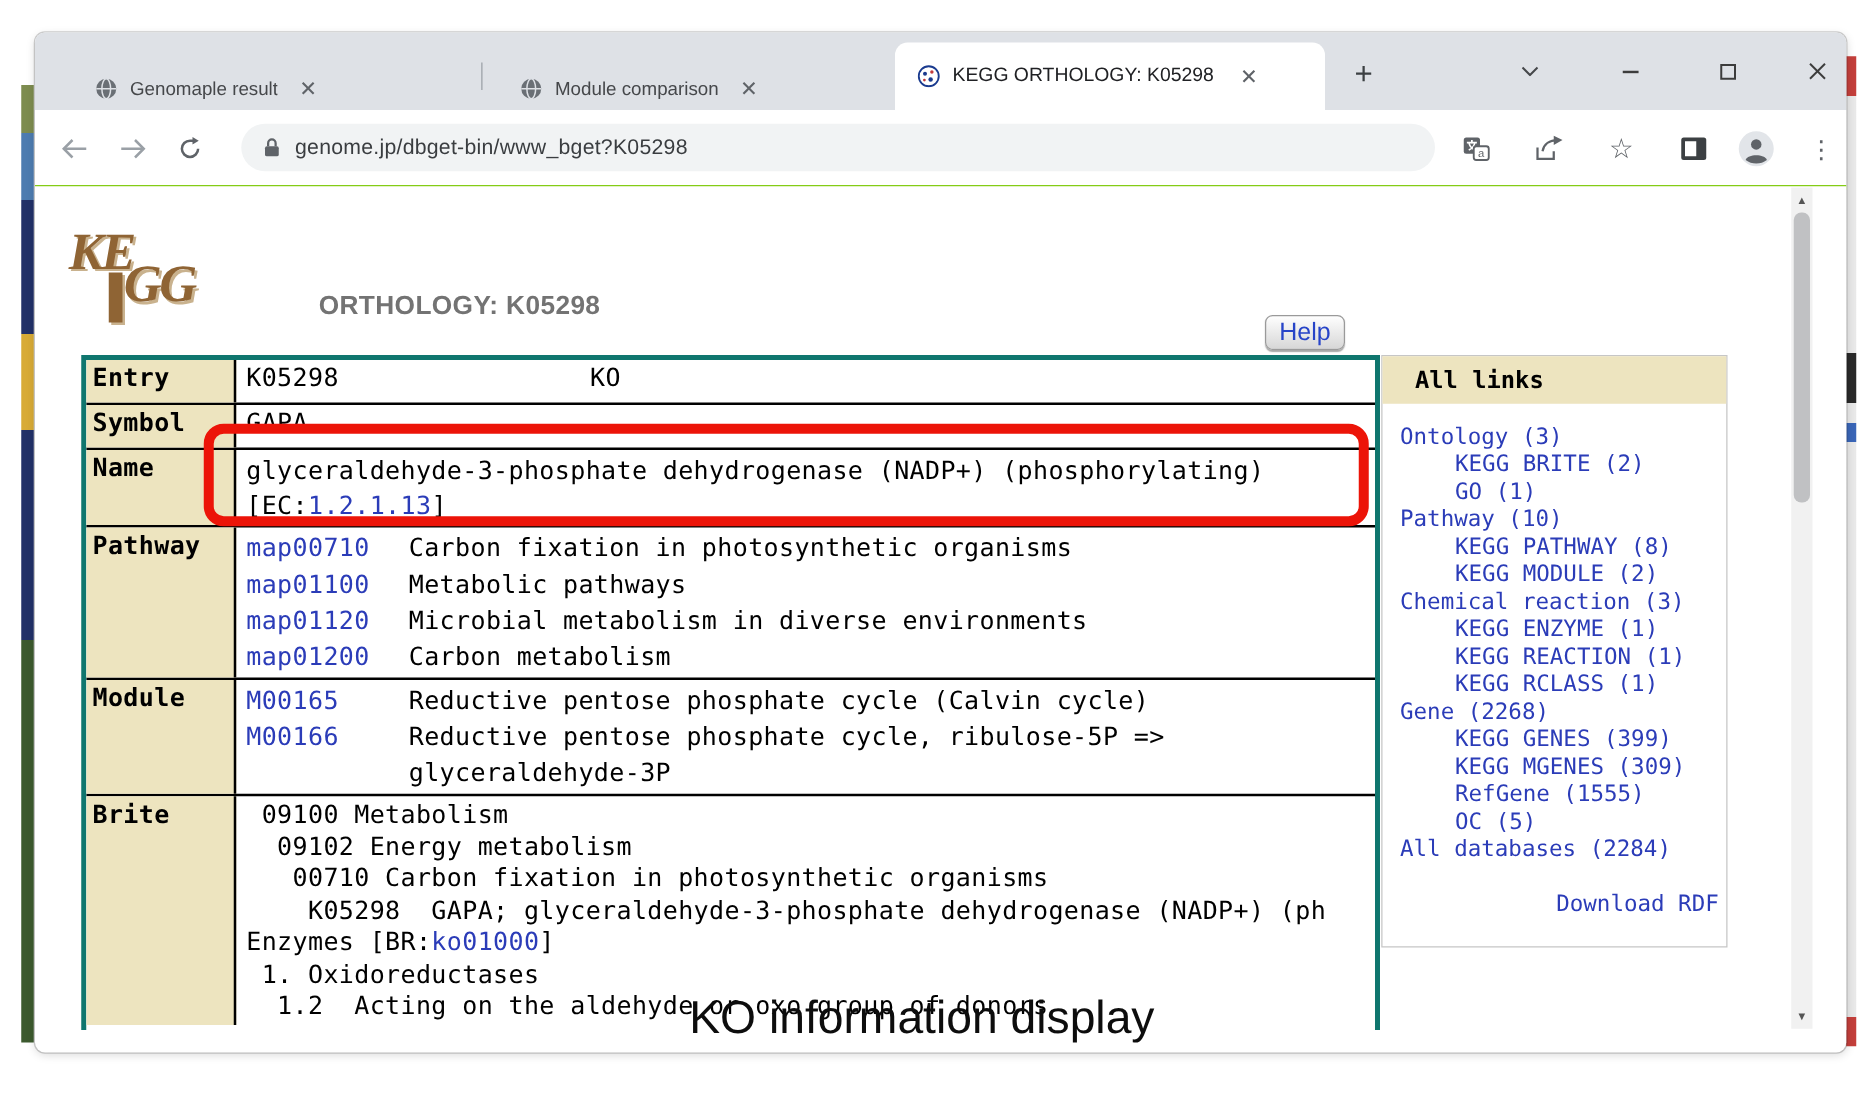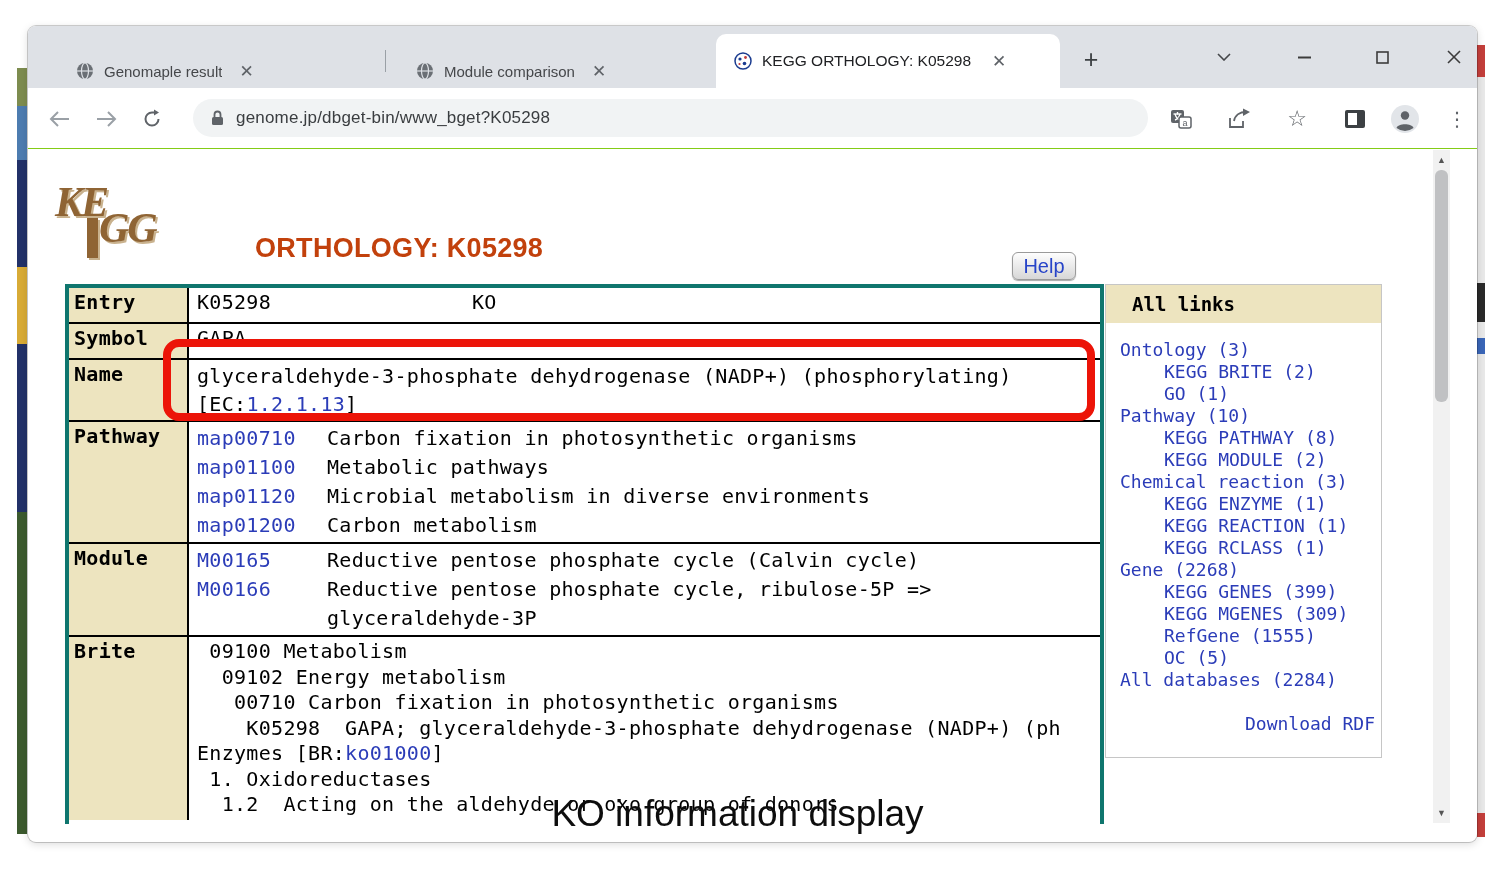--- a/index.html
+++ b/index.html
@@ -57,22 +57,22 @@
   .content{position:absolute;left:0;top:123px;width:1449px;height:675px;background:#fff;
     overflow:hidden;}
   .kegg-logo{position:absolute;left:27px;top:37px;width:112px;height:76px;color:#8f6434;
     font-family:"Liberation Serif",serif;font-weight:bold;font-style:italic;}
   .kegg-logo .p1{position:absolute;left:0;top:-8px;font-size:42px;letter-spacing:-2px;
     text-shadow:2px 2px 0 #c9b28e;}
   .kegg-logo .p2{position:absolute;left:44px;top:18px;font-size:42px;letter-spacing:-2px;
     text-shadow:2px 2px 0 #c9b28e;}
   .kegg-logo .bar{position:absolute;left:32px;top:32px;width:11px;height:40px;background:#8f6434;
     box-shadow:2px 2px 0 #c9b28e;}
-  .page-title{position:absolute;left:227px;top:84px;font-size:27px;font-weight:bold;
-    color:#c2410c;letter-spacing:.3px;}
+  .page-title{position:absolute;left:227px;top:84px;font-size:21px;font-weight:bold;
+    color:#737373;letter-spacing:.3px;}
   .help-btn{position:absolute;left:984px;top:103px;width:62px;height:26px;
     background:linear-gradient(#fefefe,#d7d7d7);border:1px solid #9a9a9a;border-radius:6px;
     box-shadow:0 1px 1px rgba(0,0,0,.35);color:#2744c8;font-size:20px;display:flex;
     align-items:center;justify-content:center;}
 
   
   .ktable{position:absolute;left:25px;top:135px;width:1039px;height:568px;
     border:4px solid #0f766e;box-sizing:border-box;background:#fff;overflow:hidden;
     font-family:"DejaVu Sans Mono",monospace;font-size:20px;letter-spacing:.3px;color:#000;margin-left:12px;}
   .krow{display:flex;border-bottom:2px solid #000;}

